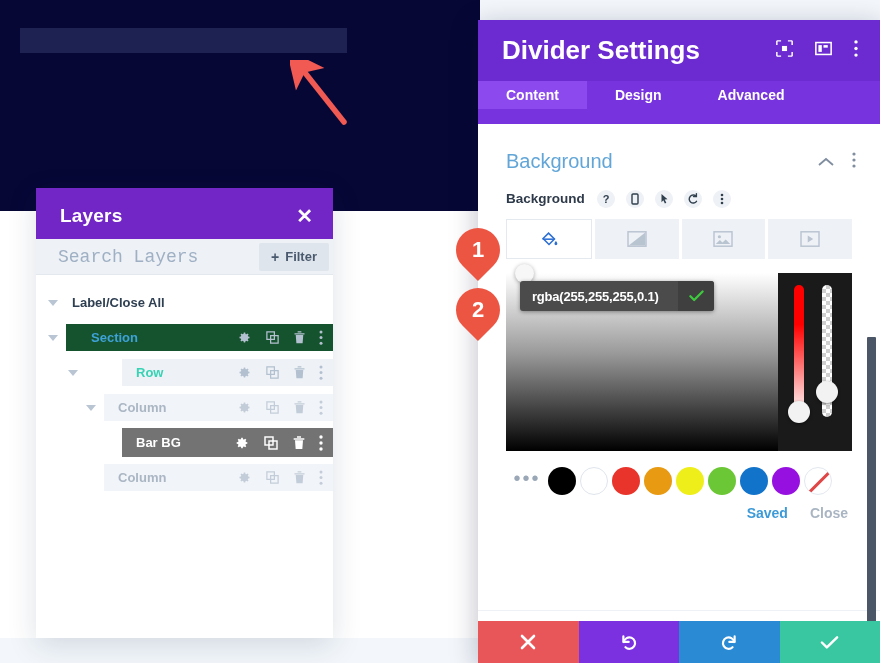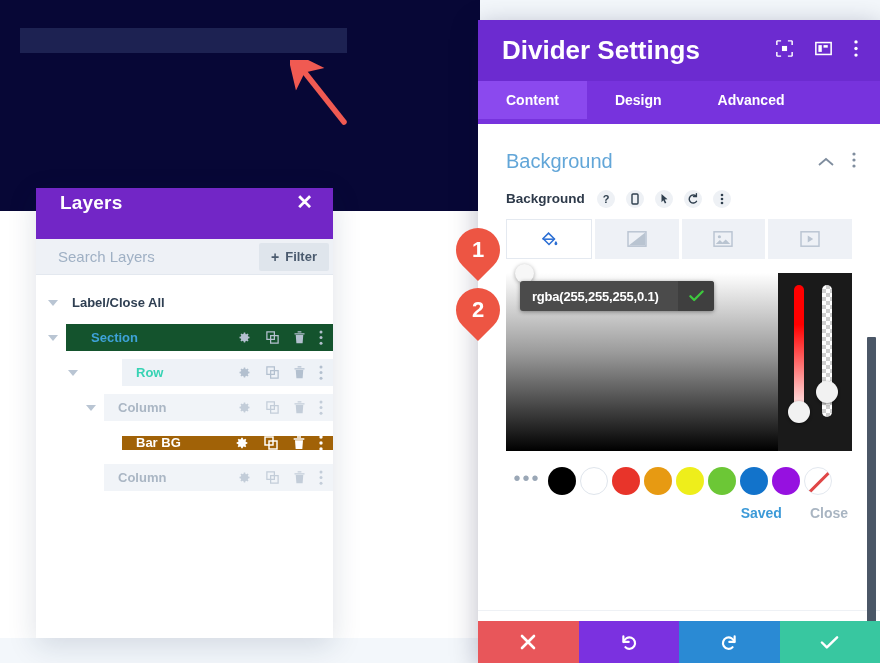--- a/index.html
+++ b/index.html
@@ -29,34 +29,34 @@
     background: #ffffff;
   }
 
   
   .layers-panel {
     position: absolute; left: 36px; top: 188px; width: 297px; height: 450px;
     background: #ffffff;
     box-shadow: 0 8px 28px rgba(22,40,80,0.14);
   }
   .layers-head {
-    height: 51px; background: #7226c6; display: flex; 
+    height: 51px; background: #7226c6; display: flex; align-items: center;
     justify-content: space-between; padding: 4px 20px 0 24px;
   }
   .layers-title { color:#fff; font-size: 19px; font-weight: 700; letter-spacing: .2px; }
   .layers-close { color:#fff; font-size: 20px; font-weight: 700; line-height:1; cursor:pointer; }
 
   .layers-search {
     height: 36px; background: #eef1f6; display: flex; align-items: center;
     justify-content: space-between; padding: 0 0 0 22px;
     border-bottom: 1px solid #e3e8ef;
   }
   .layers-search-input {
     border: 0; background: transparent; outline: none; width: 175px;
-    font-family: Liberation Sans, sans-serif; font-size: 15px; color: #5a6b80;
+    font-family: Liberation Mono, monospace; font-size: 18px; color: #5a6b80;
   }
   .layers-search-input::placeholder { color: #9fb0c4; }
   .filter-btn {
     height: 28px; margin-right: 4px; padding: 0 12px; background: #dfe5ec;
     color:#4a5a6e; font-size: 13px; font-weight: 600; display:flex;
     align-items:center; gap:6px; cursor:pointer; border-radius:2px;
   }
   .filter-plus { font-size: 14px; font-weight: 700; }
 
   .layers-tree { padding-top: 14px; }
@@ -87,21 +87,21 @@
 
   .r-row      { margin-left: 32px; gap: 36px; }
   .r-row      .row-body { background:#eef2f7; }
   .r-row      .row-label { color:#37d3b4; }
 
   .r-column   { margin-left: 50px; }
   .r-column   .row-body { background:#f1f4f8; }
   .r-column   .row-label { color:#aab6c4; }
 
   .r-barbg    { margin-left: 68px; }
-  .r-barbg    .row-body { background:#a16207; height: 14px; }
+  .r-barbg    .row-body { background:#737373; height: 29px; }
   .r-barbg    .row-label { color:#ffffff; font-weight: 700; }
 
   .r-column2  { margin-left: 50px; }
   .r-column2  .row-body { background:#f1f4f8; }
   .r-column2  .row-label { color:#aab6c4; }
 
   .caret-hidden { visibility: hidden; }
 
   
   .settings-panel {
@@ -112,21 +112,21 @@
   .settings-head {
     height: 61px; background: #6c2bd0; display: flex; align-items: center;
     justify-content: space-between; padding: 0 22px 0 24px;
   }
   .settings-title { color: #fff; font-size: 26px; font-weight: 700; }
   .head-icons { display:flex; align-items:center; gap: 22px; }
   .head-icons span { cursor: pointer; display:block; }
 
   .tabs { height: 43px; background: #7733dd; display: flex; }
   .tab {
-    display:flex; align-items:center; justify-content:center; height:38px;
+    display:flex; align-items:center; justify-content:center; height:28px;
     color:#ffffff; font-size:14px; font-weight:700; cursor:pointer;
     padding: 0 28px;
   }
   .tab.active { background: #8b49ee; }
 
   .settings-body { position: relative; height: 539px; background: #ffffff; }
 
   .section-head {
     display:flex; align-items:center; justify-content:space-between;
     padding: 26px 24px 0 28px;
@@ -216,21 +216,21 @@
   .swatch.transparent {
     background:#ffffff; border:1px solid #e3e8ef; position:relative; overflow:hidden;
   }
   .swatch.transparent::after {
     content:""; position:absolute; left:-4px; top:12px; width:38px; height:2.5px;
     background:#e04646; transform: rotate(-45deg);
   }
   .swatch.white { border:1px solid #dfe5ec; }
 
   .saved-row {
-    display:flex; justify-content:flex-end; gap: 28px; margin: 10px 32px 6px 0;
+    display:flex; justify-content:flex-end; gap: 22px; margin: 10px 32px 6px 0;
   }
   .saved-link { color:#3c9ad8; font-size:14px; font-weight:700; cursor:pointer; }
   .recent-link { color:#a9b5c2; font-size:14px; font-weight:700; cursor:pointer; }
 
   .admin-label-row {
     position:absolute; left:0; right:0; bottom: 12px;
     border-top: 1px solid #eef1f5;
     display:flex; align-items:center; justify-content:space-between;
     padding: 18px 26px 0 28px;
   }

